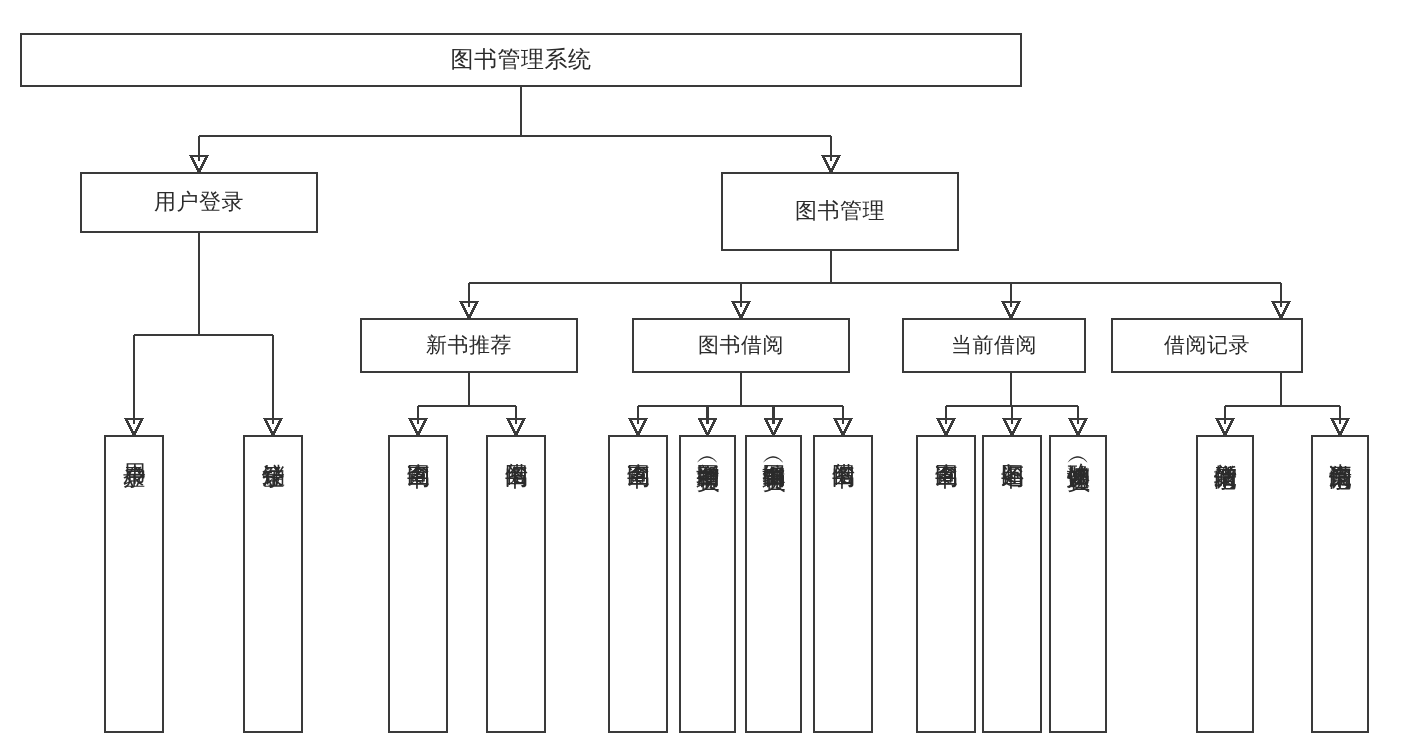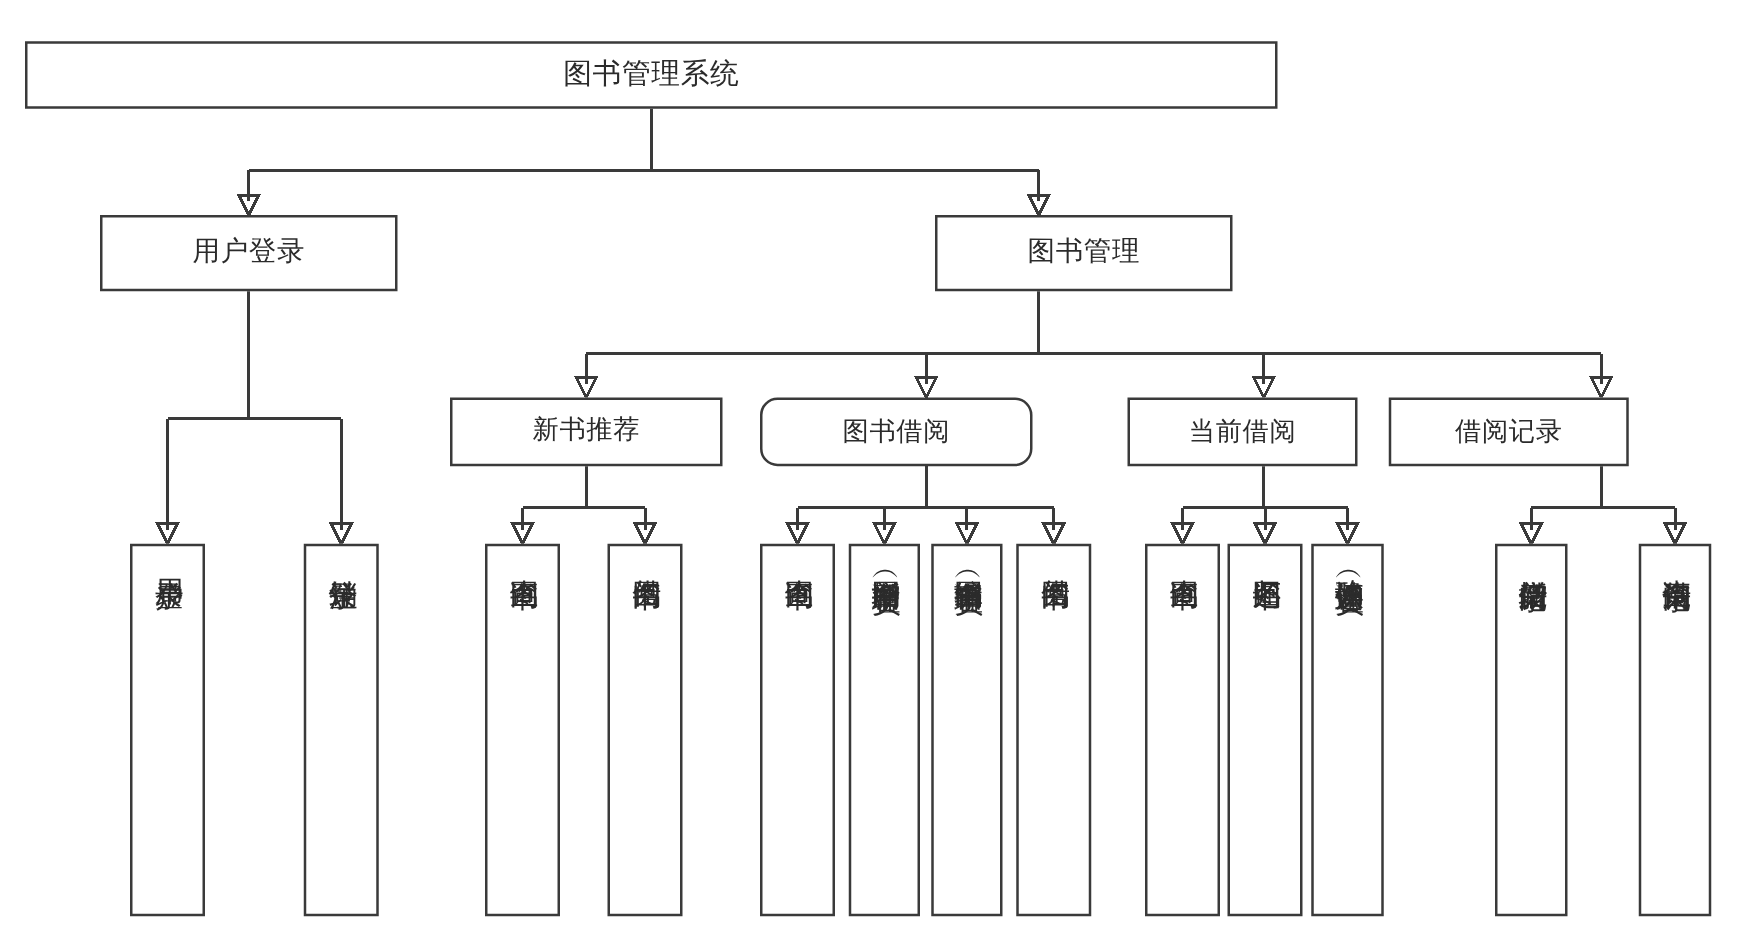--- a/index.html
+++ b/index.html
@@ -147,27 +147,27 @@
       <line x1="1340" y1="406" x2="1340" y2="424"></line>
       <path d="M1332,419 L1348,419 L1340,435 Z" class="arrow-head"></path>
     </svg>
   <div id="nodes-layer">
       <div class="node-box node-root" style="left: 20px; top: 14px; width: 1002px; height: 54px; margin-top: 19px;">
         <span class="node-label">图书管理系统</span>
       </div>
       <div class="node-box node-level1" style="left: 80px; top: 172px; width: 238px; height: 61px;">
         <span class="node-label">用户登录</span>
       </div>
-      <div class="node-box node-level1" style="left: 748px; top: 172px; width: 238px; height: 61px;">
+      <div class="node-box node-level1" style="left: 721px; top: 172px; width: 238px; height: 79px;">
         <span class="node-label">图书管理</span>
       </div>
-      <div class="node-box node-level2" style="left: 360px; top: 318px; width: 218px; height: 55px; font-family: Liberation Mono, monospace;">
+      <div class="node-box node-level2" style="left: 360px; top: 318px; width: 218px; height: 55px;">
         <span class="node-label">新书推荐</span>
       </div>
-      <div class="node-box node-level2" style="left: 608px; top: 318px; width: 218px; height: 55px; border-radius: 14px;">
+      <div class="node-box node-level2" style="left: 632px; top: 318px; width: 218px; height: 55px;">
         <span class="node-label">图书借阅</span>
       </div>
       <div class="node-box node-level2" style="left: 902px; top: 318px; width: 184px; height: 55px;">
         <span class="node-label">当前借阅</span>
       </div>
       <div class="node-box node-level2" style="left: 1111px; top: 318px; width: 192px; height: 55px;">
         <span class="node-label">借阅记录</span>
       </div>
       <div class="node-box node-leaf" style="left: 104px; top: 435px; width: 60px; height: 298px;">
         <span class="node-label">用户登录</span>

